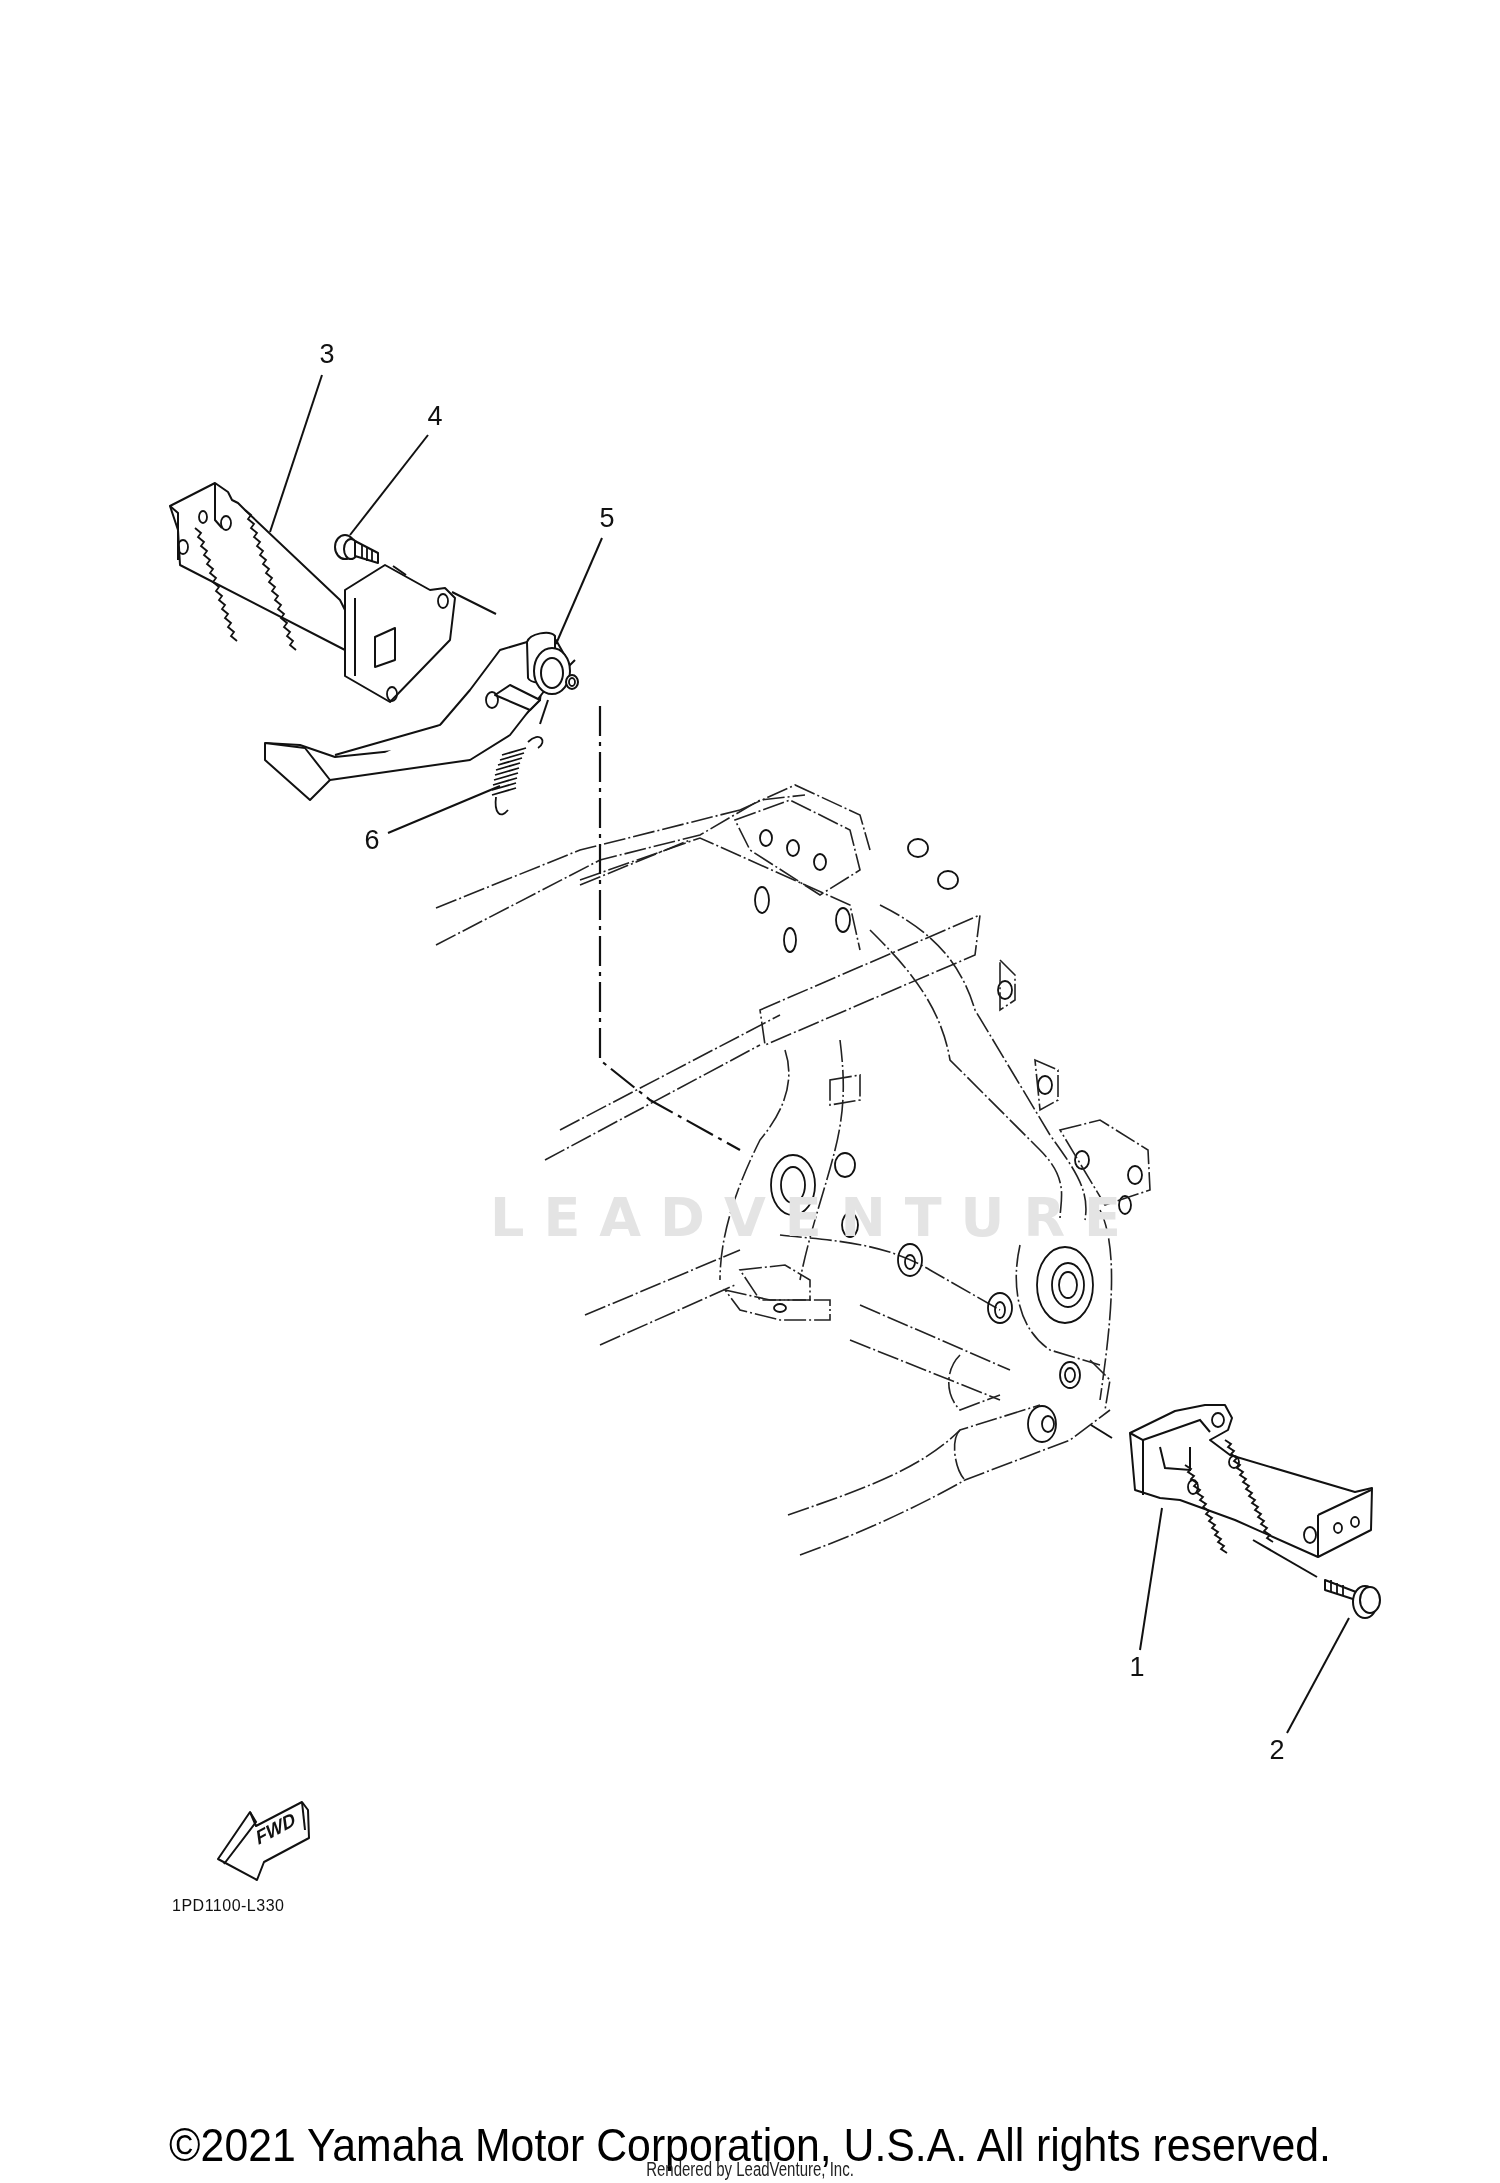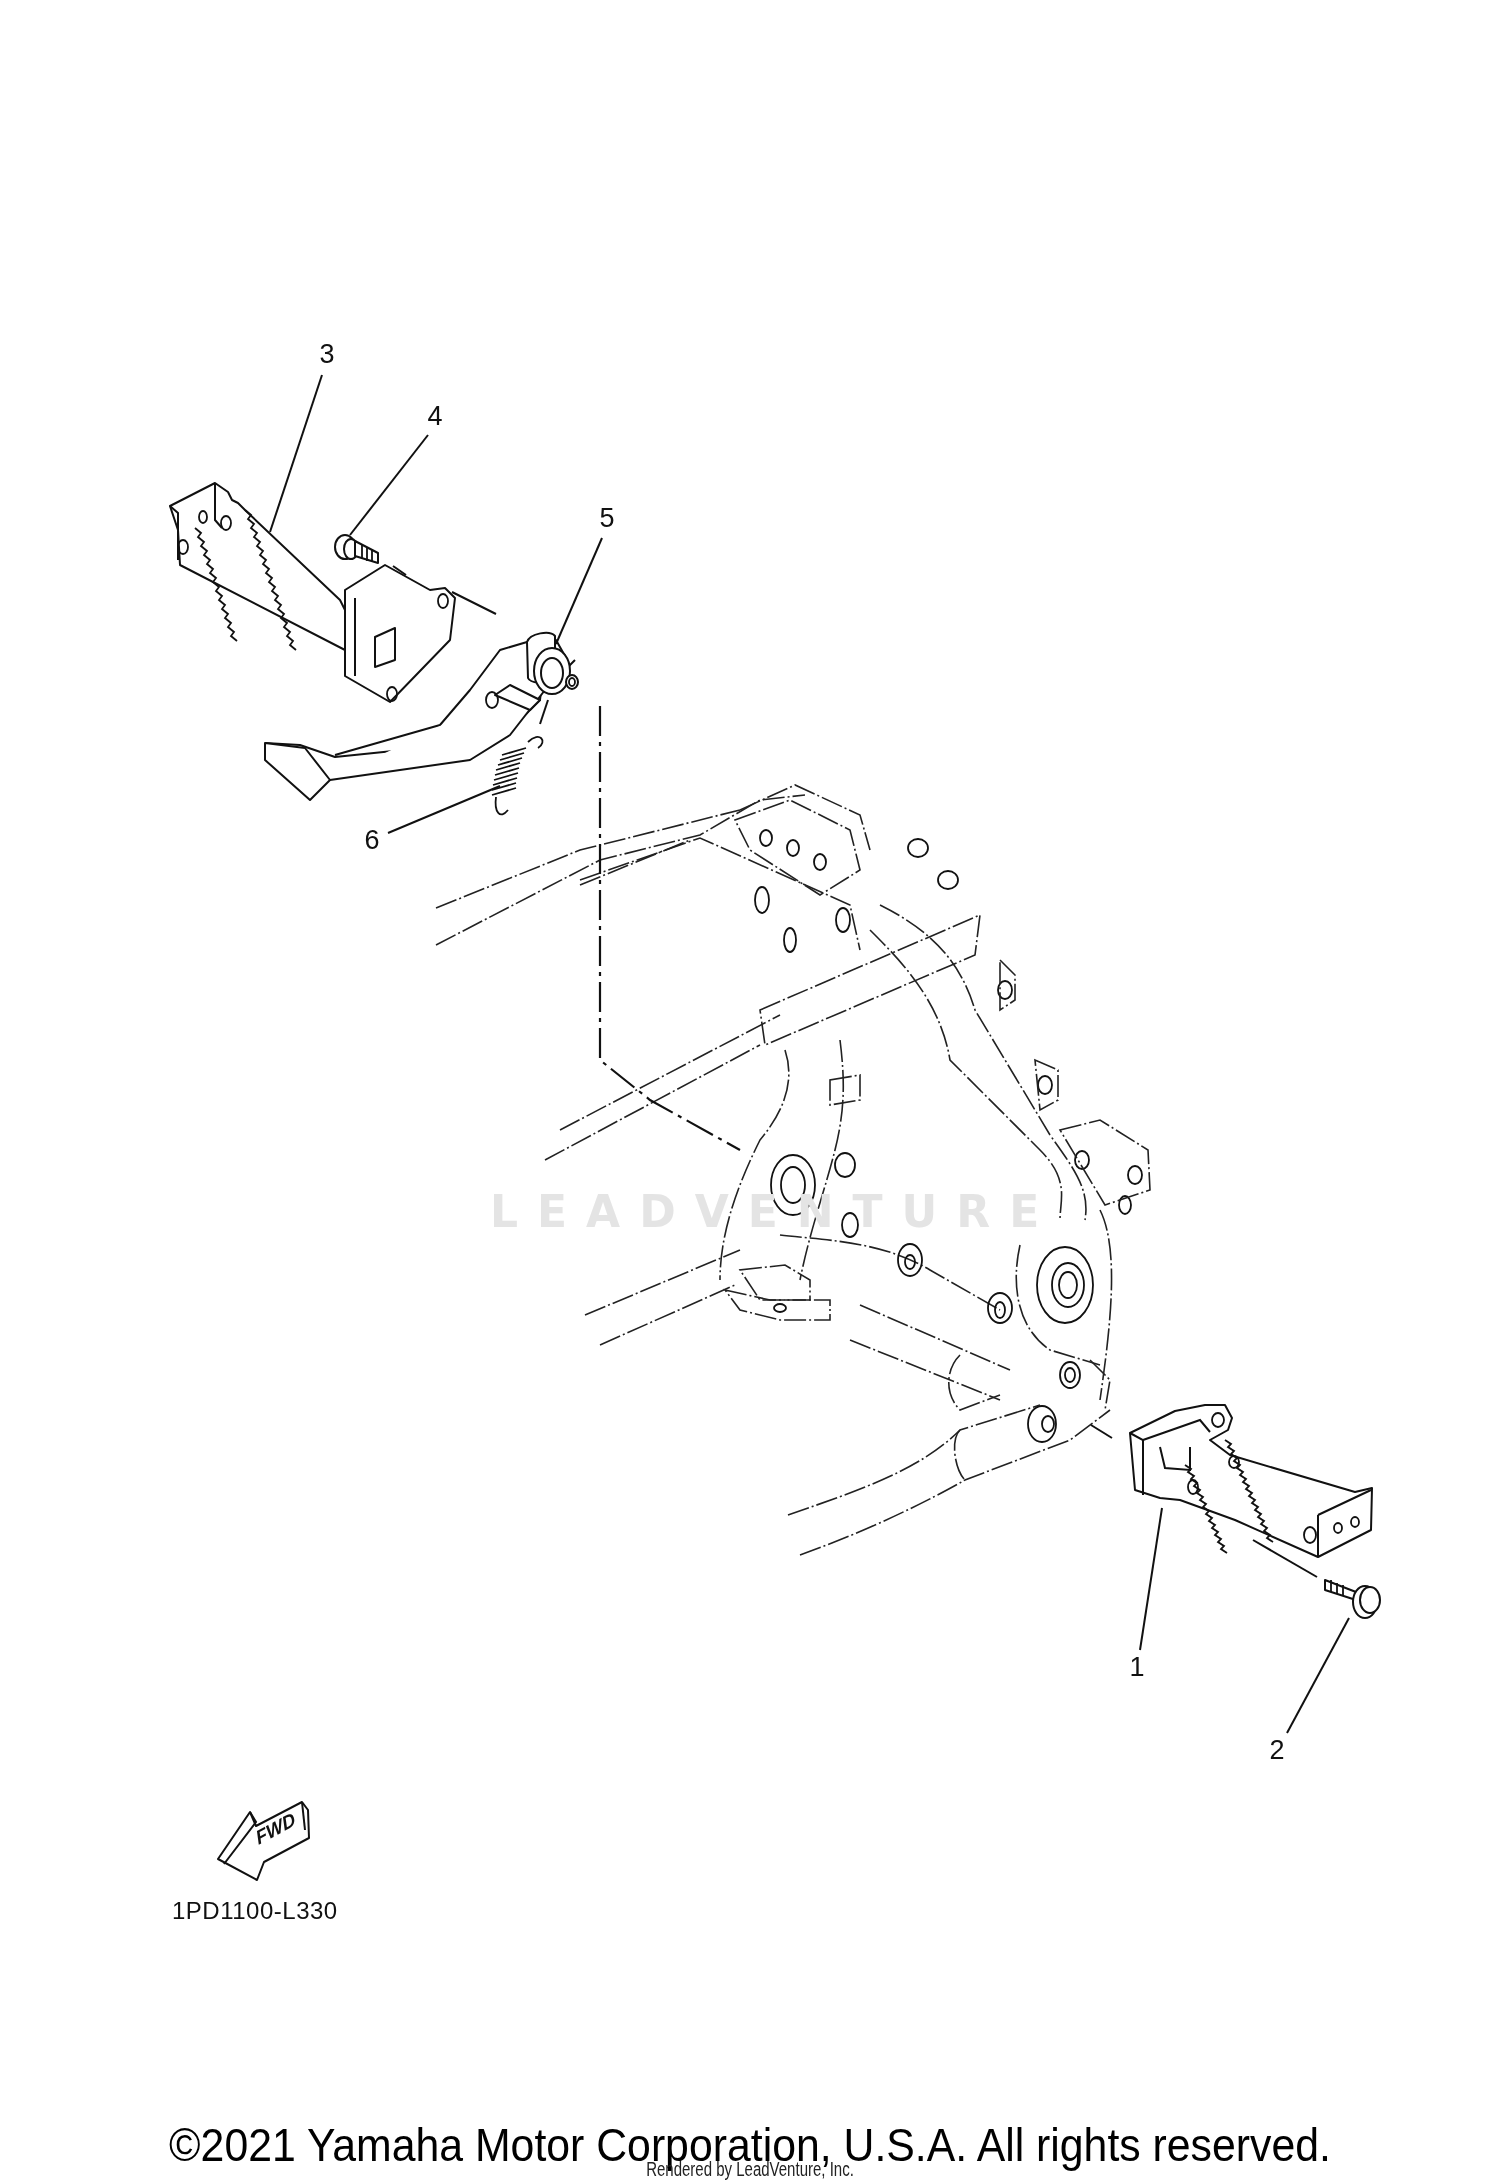--- a/index.html
+++ b/index.html
@@ -1,20 +1,20 @@
 <!DOCTYPE html>
 <html><head>
 <meta charset="utf-8">
 <style>
   html, body { margin:0; padding:0; background:#ffffff; }
   body { width:1500px; height:2183px; position:relative; overflow:hidden; font-family:"Liberation Sans", sans-serif; }
   #diagram { position:absolute; left:0; top:0; width:1500px; height:2183px; }
   .callout { position:absolute; font-family:"Liberation Sans", sans-serif; font-size:27px; color:#111; line-height:1; transform:translate(-50%,-50%); }
-  .drawing-code { position:absolute; left:172px; top:1897px; font-family:"Liberation Sans", sans-serif; font-size:24px; color:#111; letter-spacing:0.5px; }
-  .watermark { position:absolute; left:490px; top:1186px; font-family:"DejaVu Sans", sans-serif; font-size:44px; letter-spacing:19px; color:#e4e4e4; font-weight:bold; }
+  .drawing-code { position:absolute; left:172px; top:1897px; font-family:"Liberation Sans", sans-serif; font-size:16px; color:#111; letter-spacing:0.5px; }
+  .watermark { position:absolute; left:490px; top:1186px; font-family:"DejaVu Sans", sans-serif; font-size:54px; letter-spacing:19px; color:#e4e4e4; font-weight:bold; }
   .copyright { position:absolute; left:0; width:1500px; top:2118px; text-align:center; font-family:"Liberation Sans", sans-serif; font-size:46px; color:#000; transform:scaleX(0.93); transform-origin:center; }
   .rendered { position:absolute; left:0; width:1500px; top:2158px; text-align:center; font-family:"Liberation Sans", sans-serif; font-size:20px; color:#222; transform:scaleX(0.75); }
   svg .p { fill:#fff; stroke:#111; stroke-width:2; stroke-linejoin:round; }
   svg .l { fill:none; stroke:#111; stroke-width:2; }
   svg .f { fill:none; stroke:#222; stroke-width:1.6; stroke-dasharray:22 3 2 3; }
   svg .c { fill:none; stroke:#111; stroke-width:2.2; stroke-dasharray:30 6 4 6; }
   svg .t { fill:none; stroke:#111; stroke-width:1.8; }
 </style>
 </head>
 <body>

